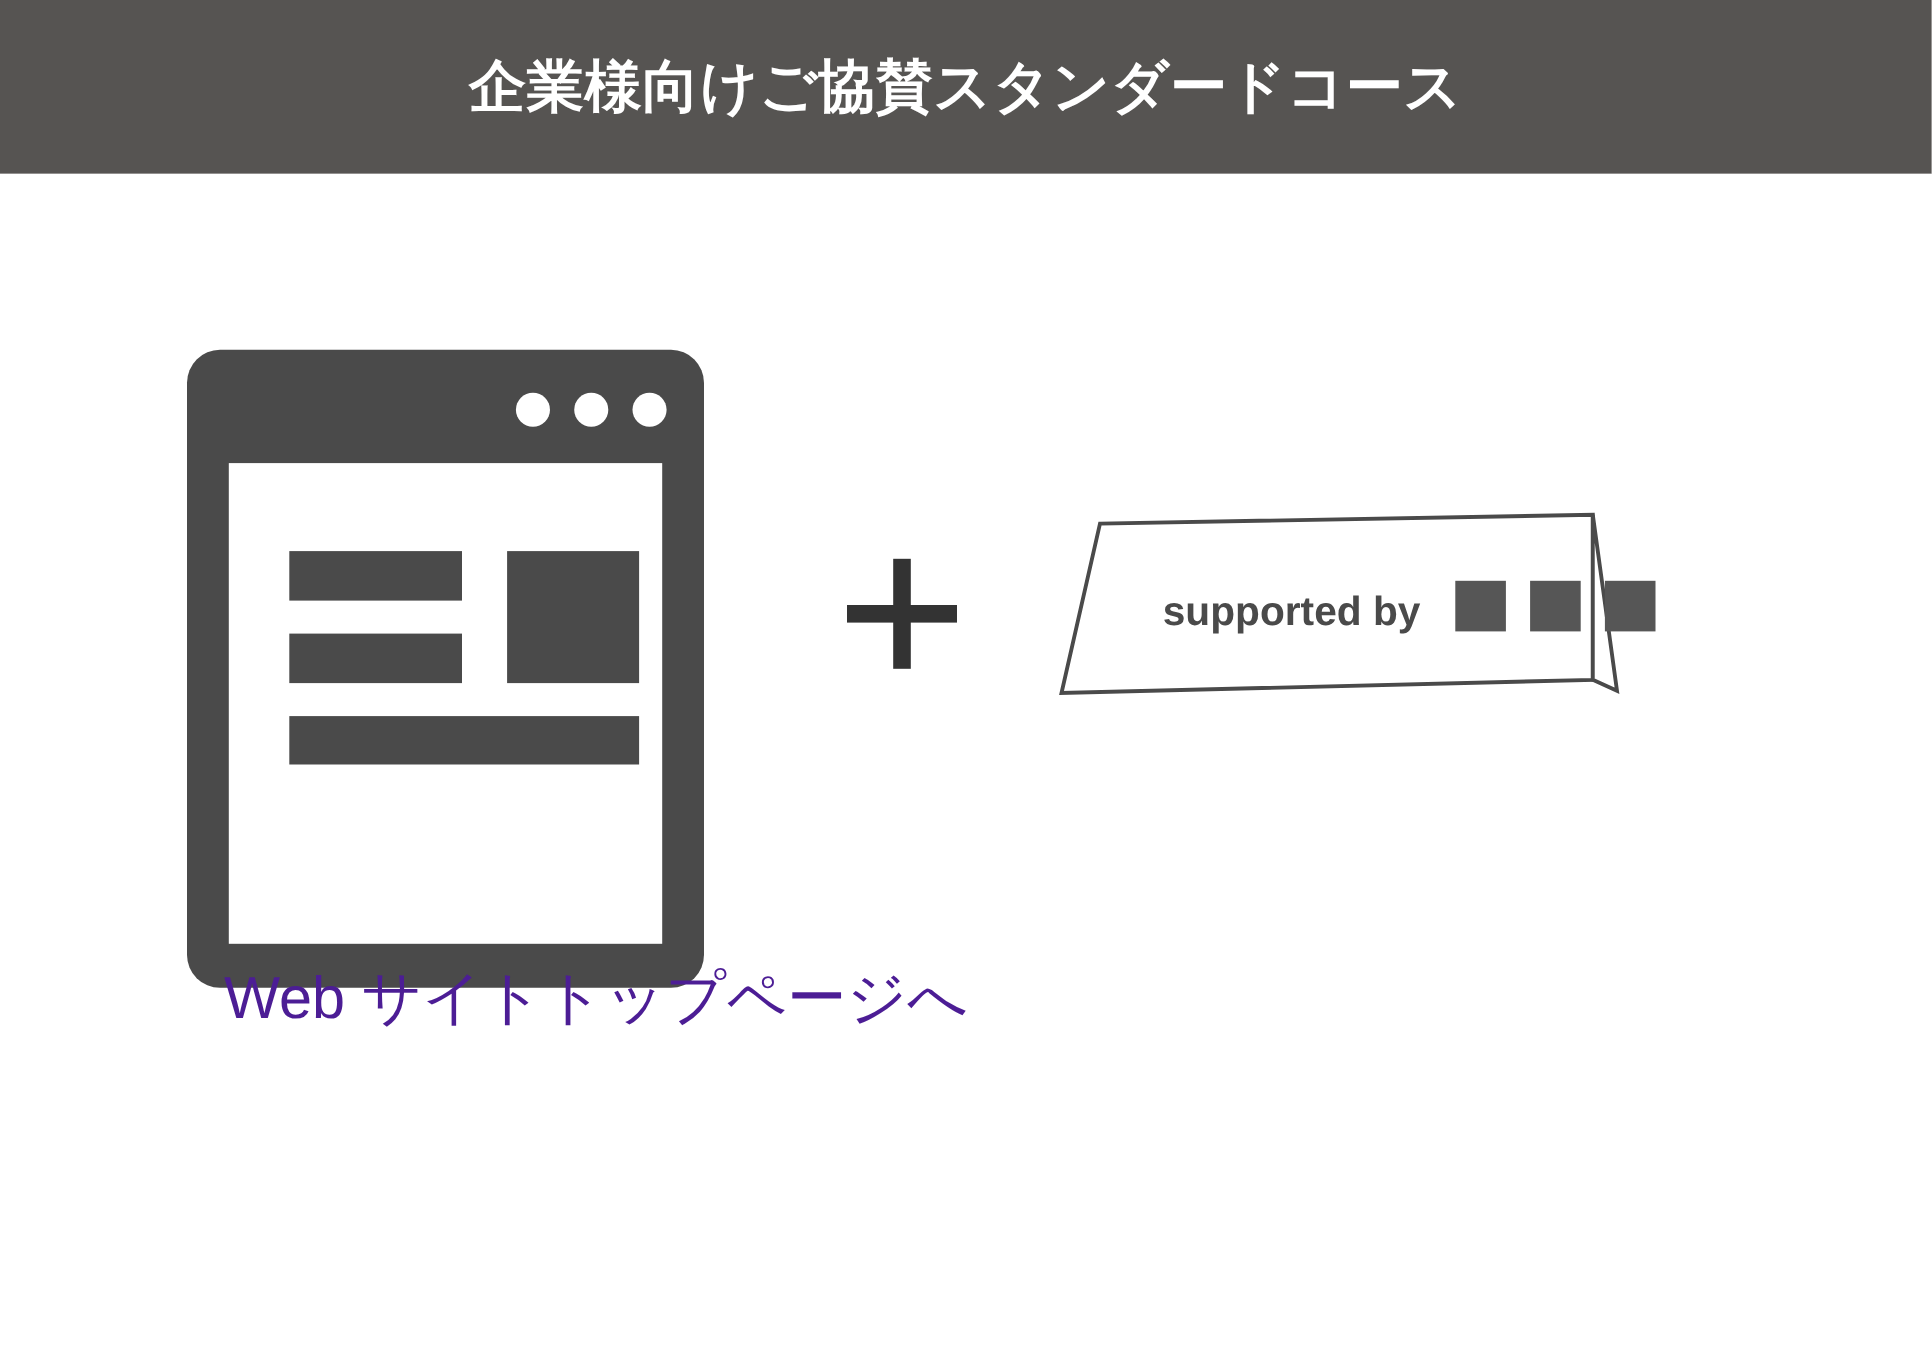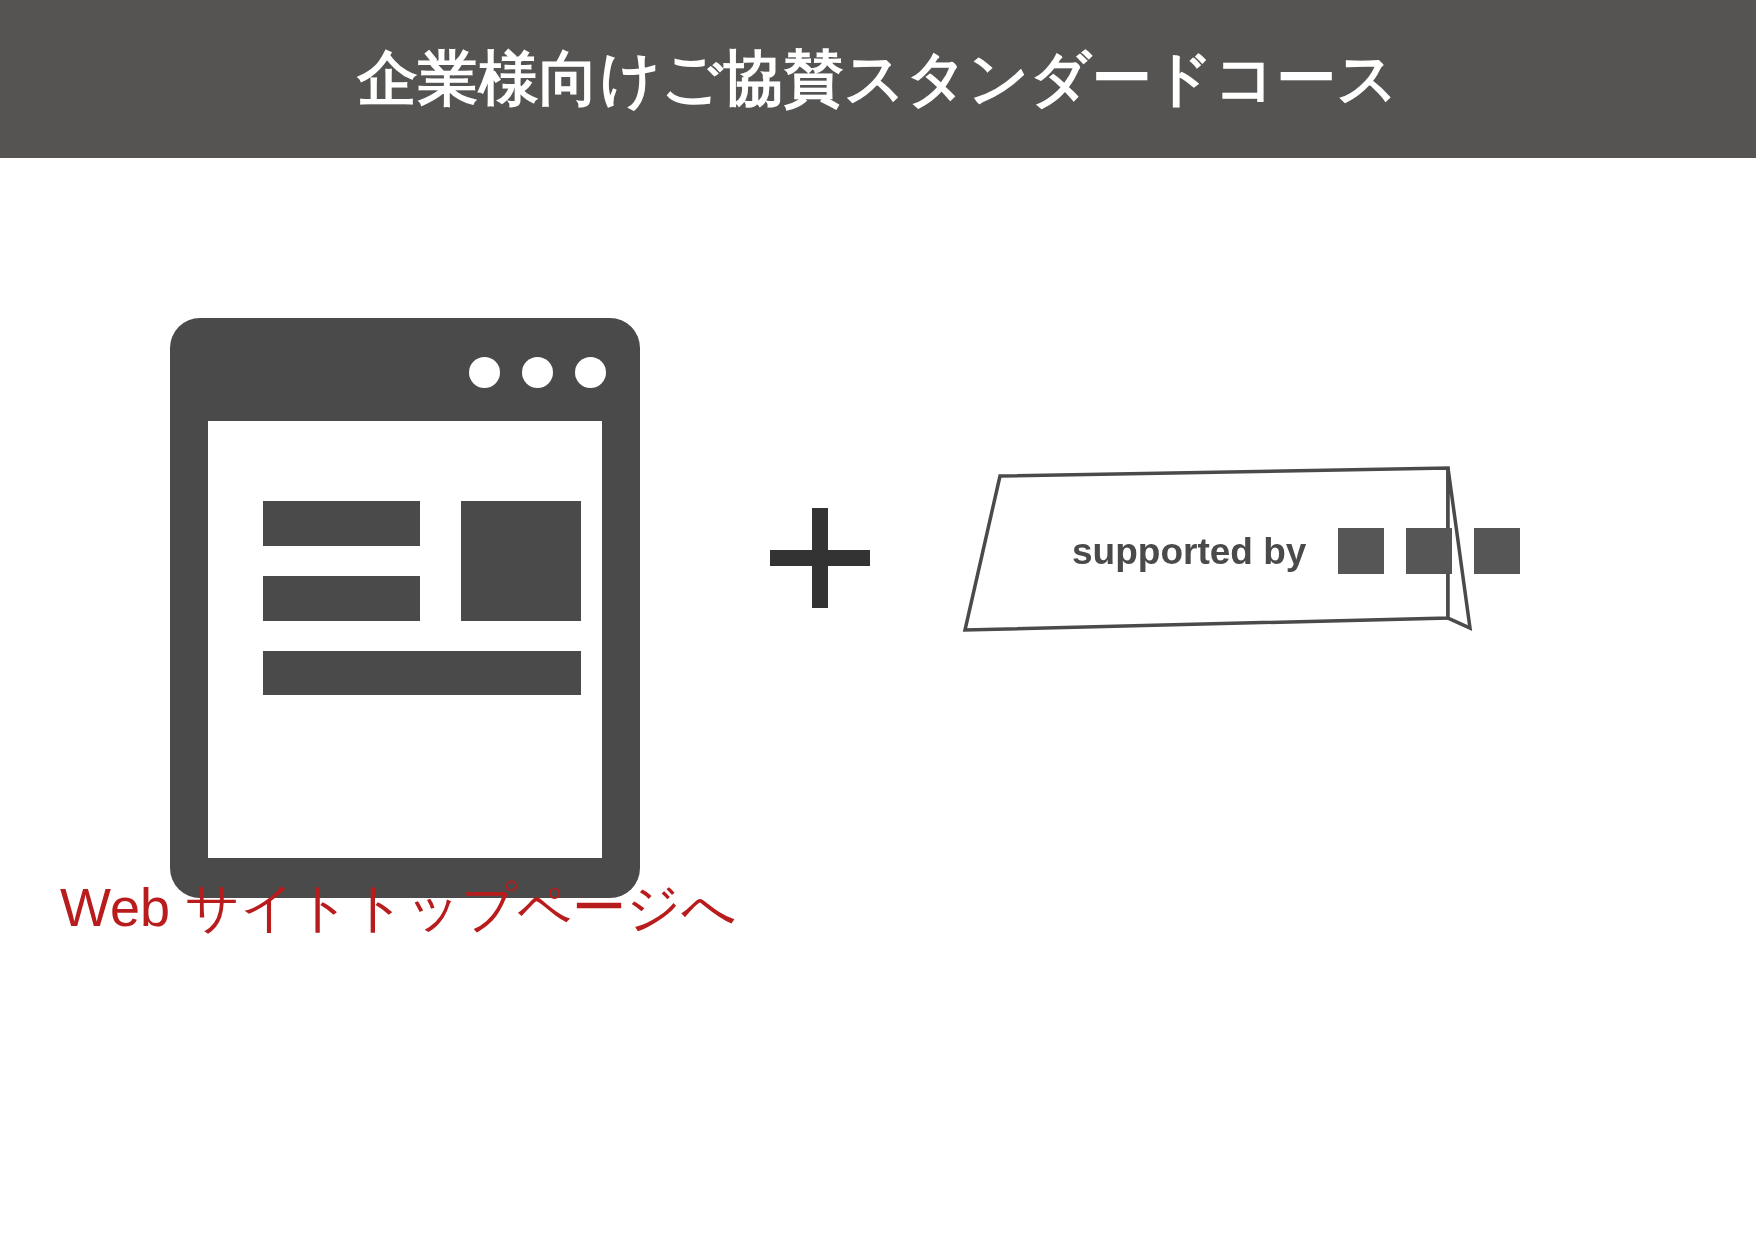--- a/index.html
+++ b/index.html
@@ -23,21 +23,21 @@
     width: 1756px;
     height: 158px;
     background: #565452;
     display: flex;
     align-items: center;
     justify-content: center;
     box-sizing: border-box;
   }
   #header-title {
     color: #ffffff;
-    font-size: 60px;
+    font-size: 52px;
     font-weight: 700;
     letter-spacing: 0.5px;
     line-height: 1;
     white-space: nowrap;
     font-family: "Liberation Sans", "DejaVu Sans", sans-serif;
   }
 
   
   #main-area {
     position: absolute;
@@ -141,48 +141,48 @@
   #tent-sign {
     position: absolute;
     left: 60px;
     top: 300px;
     width: 520px;
     height: 200px;
   }
   #tent-sign svg { display: block; }
   #tent-text-row {
     position: absolute;
-    left: 112px;
+    left: 97px;
     top: 70px;
     display: flex;
-    align-items: center;
+    align-items: flex-end;
   }
   #supported-by-label {
     color: #4a4a4a;
     font-size: 37px;
     font-weight: 700;
     line-height: 1;
     white-space: nowrap;
     font-family: "Liberation Sans", "DejaVu Sans", sans-serif;
   }
   .logo-box {
     width: 46px;
     height: 46px;
     background: #565656;
     margin-left: 22px;
   }
   #logo-box-1 { margin-left: 32px; }
 
   
   .caption {
     position: absolute;
-    color: #b91c1c;
+    color: #4c1d95;
     font-size: 54px;
     line-height: 1.38;
-    text-align: left;
+    text-align: right;
     font-weight: 400;
     font-family: "Liberation Sans", "DejaVu Sans", sans-serif;
     white-space: nowrap;
   }
   #caption-left {
     left: 0px;
     top: 712px;
     width: 820px;
   }
   .caption-line { display: block; }

